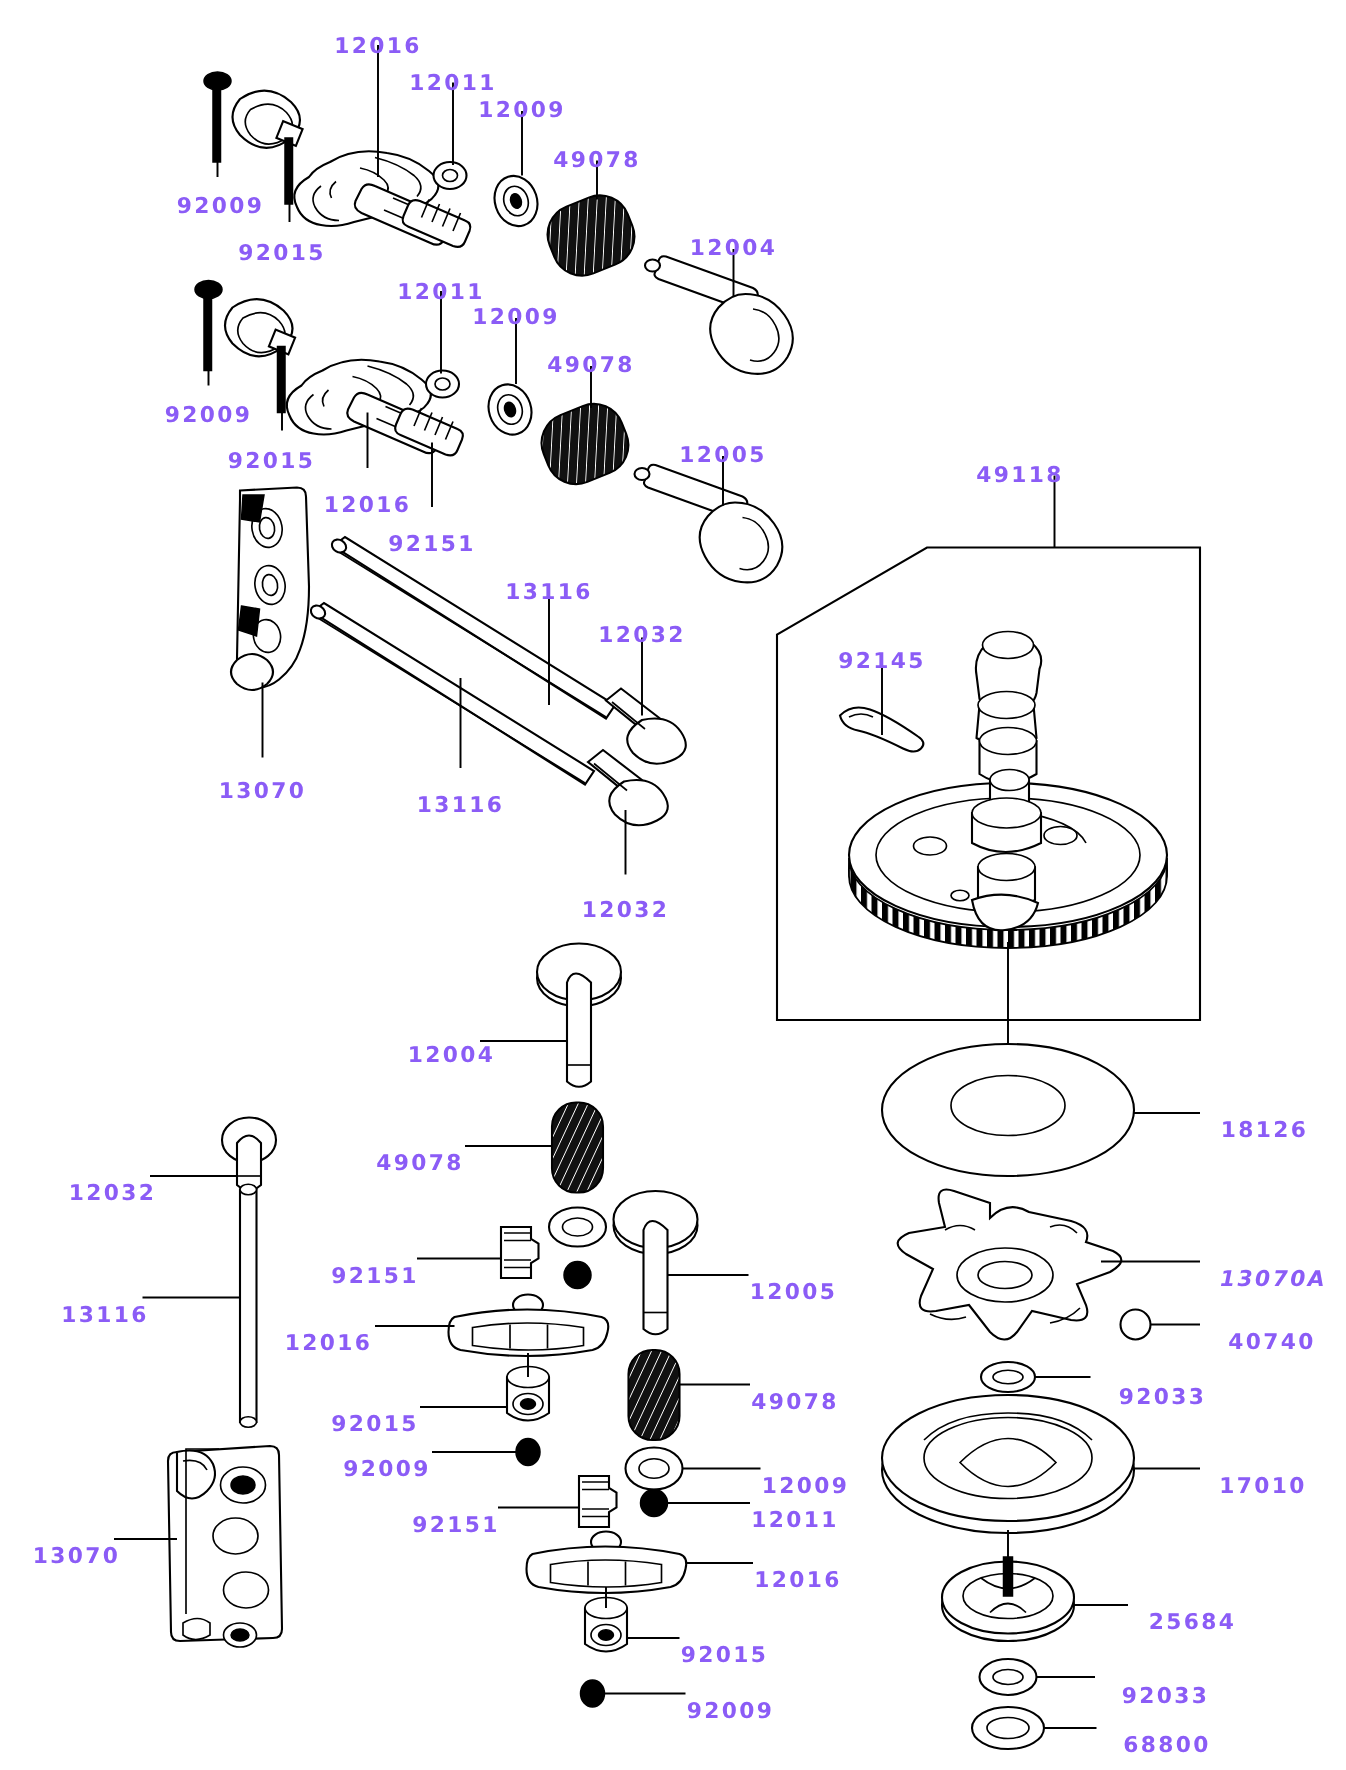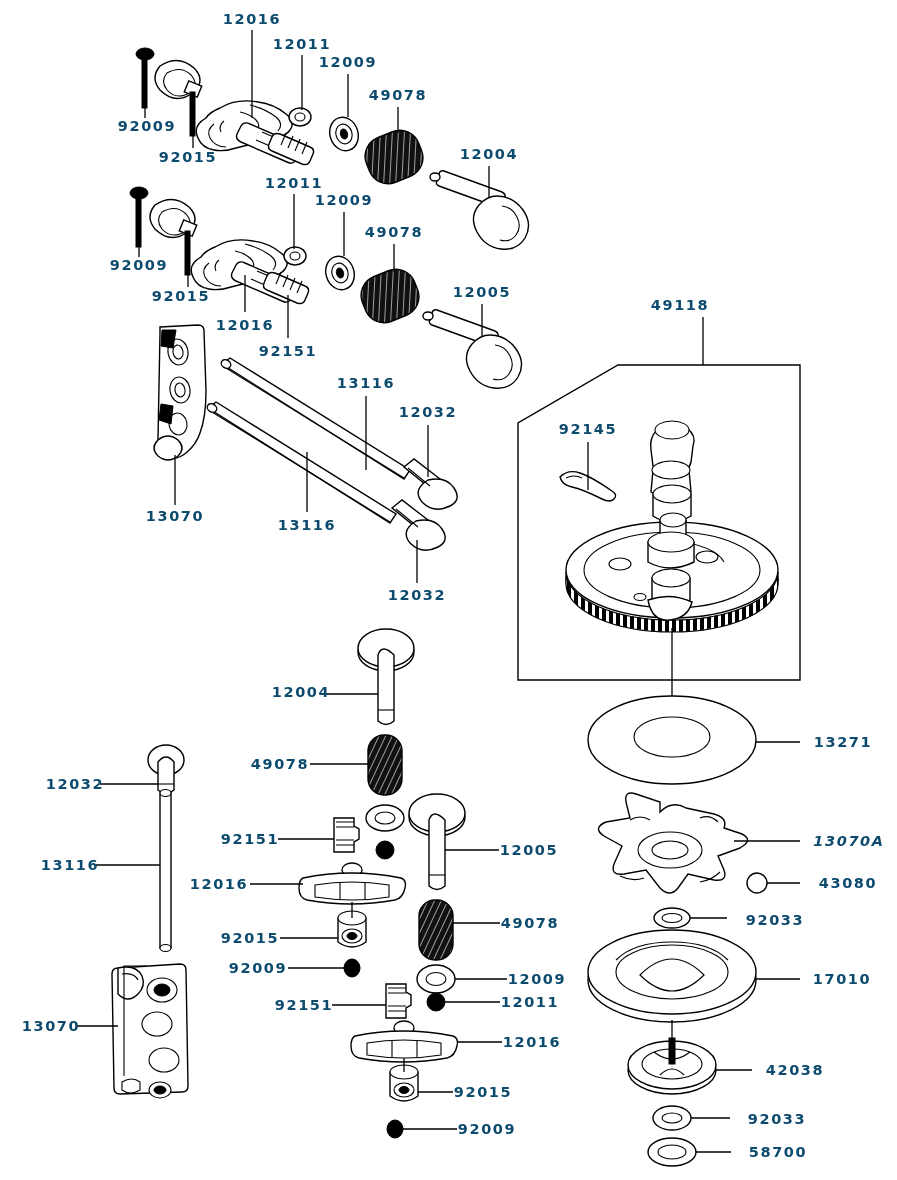--- a/index.html
+++ b/index.html
@@ -24,23 +24,24 @@
     top: 0;
     width: 897px;
     height: 1180px;
   }
   .pn {
     position: absolute;
     font-family: "DejaVu Sans", sans-serif;
     font-size: 14.5px;
     font-weight: bold;
     letter-spacing: 1.6px;
-    color: #0c4a6e;
+    color: #8b5cf6;
     white-space: nowrap;
     line-height: 1;
+    margin-top: 12px;
     -webkit-font-smoothing: none;
   }
   .pn.center {
     transform: translateX(-50%);
   }
 </style>
 </head>
 <body>
 
 <div id="diagram-root">
@@ -476,38 +477,38 @@
   <div class="pn center" style="left:288px; top:344px;">92151</div>
   <div class="pn center" style="left:482px; top:285px;">12005</div>
   <div class="pn center" style="left:680px; top:298px;">49118</div>
   <div class="pn center" style="left:588px; top:422px;">92145</div>
   <div class="pn center" style="left:366px; top:376px;">13116</div>
   <div class="pn center" style="left:428px; top:405px;">12032</div>
   <div class="pn center" style="left:175px; top:509px;">13070</div>
   <div class="pn center" style="left:307px; top:518px;">13116</div>
   <div class="pn center" style="left:417px; top:588px;">12032</div>
   <div class="pn center" style="left:301px; top:685px;">12004</div>
-  <div class="pn center" style="left:843px; top:735px;">13271</div>
+  <div class="pn center" style="left:843px; top:735px;">18126</div>
   <div class="pn center" style="left:280px; top:757px;">49078</div>
   <div class="pn center" style="left:75px;  top:777px;">12032</div>
   <div class="pn center" style="left:250px; top:832px;">92151</div>
   <div class="pn center" style="left:849px; top:834px;font-style:italic;">13070A</div>
   <div class="pn center" style="left:70px;  top:858px;">13116</div>
   <div class="pn center" style="left:219px; top:877px;">12016</div>
   <div class="pn center" style="left:529px; top:843px;">12005</div>
-  <div class="pn center" style="left:848px; top:876px;">43080</div>
+  <div class="pn center" style="left:848px; top:876px;">40740</div>
   <div class="pn center" style="left:775px; top:913px;">92033</div>
   <div class="pn center" style="left:250px; top:931px;">92015</div>
   <div class="pn center" style="left:530px; top:916px;">49078</div>
   <div class="pn center" style="left:258px; top:961px;">92009</div>
   <div class="pn center" style="left:537px; top:972px;">12009</div>
   <div class="pn center" style="left:842px; top:972px;">17010</div>
   <div class="pn center" style="left:530px; top:995px;">12011</div>
   <div class="pn center" style="left:304px; top:998px;">92151</div>
   <div class="pn center" style="left:51px;  top:1019px;">13070</div>
   <div class="pn center" style="left:532px; top:1035px;">12016</div>
-  <div class="pn center" style="left:795px; top:1063px;">42038</div>
+  <div class="pn center" style="left:795px; top:1063px;">25684</div>
   <div class="pn center" style="left:483px; top:1085px;">92015</div>
   <div class="pn center" style="left:777px; top:1112px;">92033</div>
   <div class="pn center" style="left:487px; top:1122px;">92009</div>
-  <div class="pn center" style="left:778px; top:1145px;">58700</div>
+  <div class="pn center" style="left:778px; top:1145px;">68800</div>
 
 </div>
 
 </body></html>

